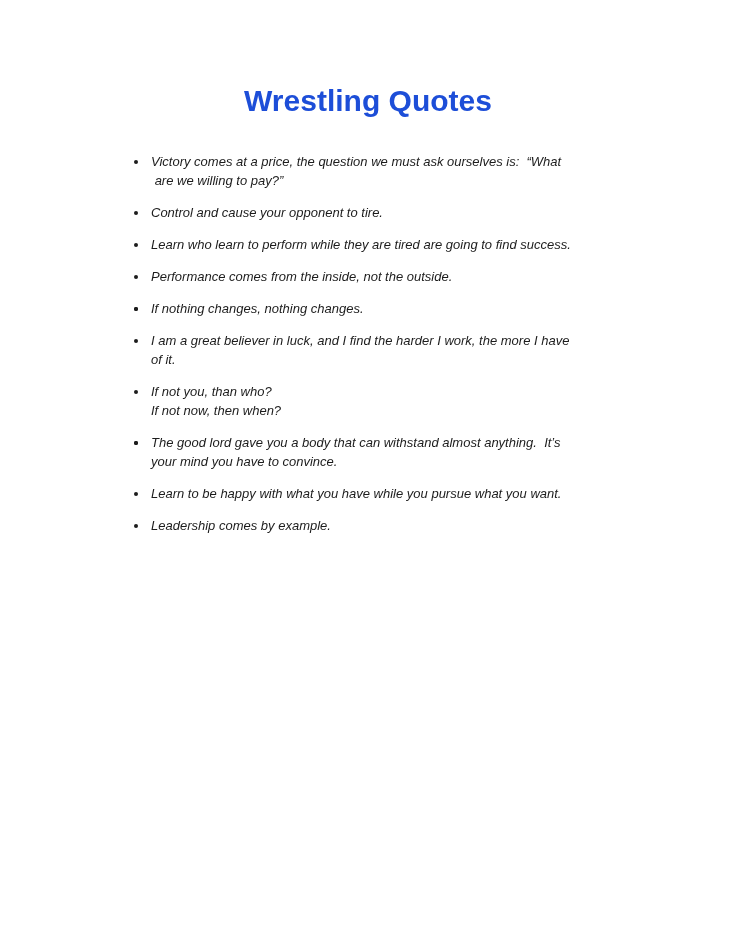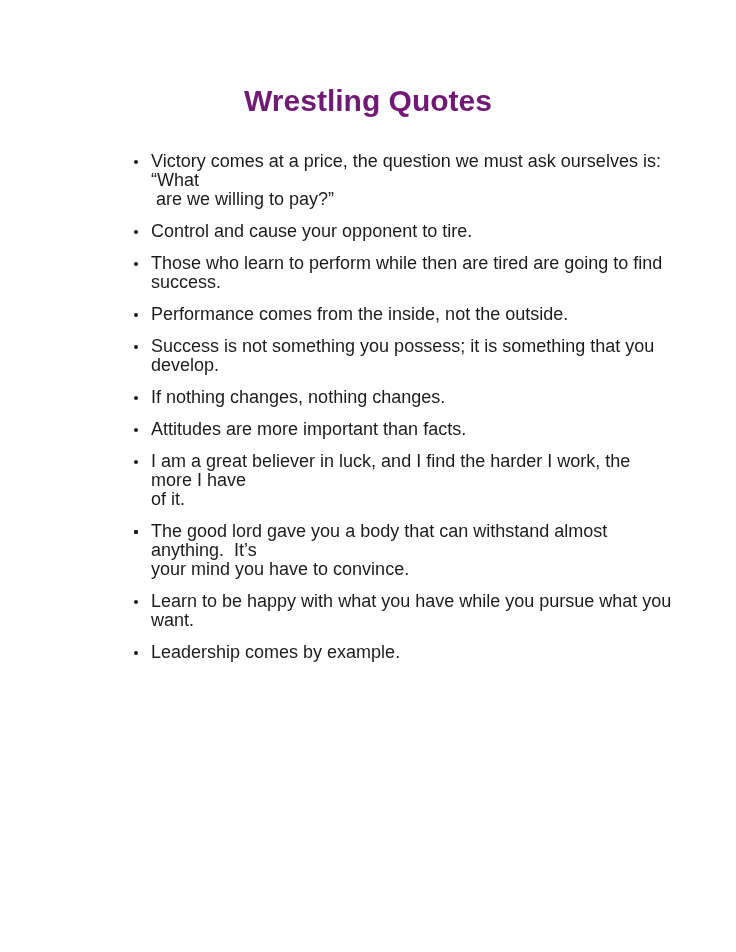--- a/index.html
+++ b/index.html
@@ -19,35 +19,36 @@
     height: 952px;
     background: #ffffff;
     box-sizing: border-box;
   }
   .doc-title {
     margin: 86px 0 0 0;
     text-align: center;
     font-size: 30px;
     line-height: 30px;
     font-weight: bold;
-    color: #701a75;
+    color: #1d4ed8;
     letter-spacing: 0px;
   }
   ul.quotes {
     list-style: none;
     margin: 36px 0 0 133px;
     padding: 0;
     width: 540px;
   }
   ul.quotes li {
     position: relative;
     padding-left: 18px;
     margin: 0 0 13px 0;
-    font-size: 18px;
+    font-size: 13px;
     line-height: 19px;
+    font-style: italic;
   }
   ul.quotes li:last-child {
     margin-bottom: 8px;
   }
   .bullet-dot {
     position: absolute;
     left: 1px;
     top: 8px;
     width: 4px;
     height: 4px;
@@ -62,27 +63,27 @@
 </head>
 <body>
 
 <div class="page">
   <h1 class="doc-title">Wrestling Quotes</h1>
 
   <ul class="quotes">
     <li><span class="bullet-dot"></span><span class="quote-text">Victory comes at a price, the question we must ask ourselves is:  “What
  are we willing to pay?”</span></li>
     <li><span class="bullet-dot"></span><span class="quote-text">Control and cause your opponent to tire.</span></li>
-    <li><span class="bullet-dot"></span><span class="quote-text">Those who learn to perform while then are tired are going to find success.</span></li>
+    <li><span class="bullet-dot"></span><span class="quote-text">Learn who learn to perform while they are tired are going to find success.</span></li>
     <li><span class="bullet-dot"></span><span class="quote-text">Performance comes from the inside, not the outside.</span></li>
-    <li><span class="bullet-dot"></span><span class="quote-text">Success is not something you possess; it is something that you develop.</span></li>
+    <li><span class="bullet-dot"></span></li>
     <li><span class="bullet-dot"></span><span class="quote-text">If nothing changes, nothing changes.</span></li>
-    <li><span class="bullet-dot"></span><span class="quote-text">Attitudes are more important than facts.</span></li>
     <li><span class="bullet-dot"></span><span class="quote-text">I am a great believer in luck, and I find the harder I work, the more I have
 of it.</span></li>
-    <li><span class="bullet-dot"></span></li>
+    <li><span class="bullet-dot"></span><span class="quote-text">If not you, than who?
+If not now, then when?</span></li>
     <li><span class="bullet-dot"></span></li>
     <li><span class="bullet-dot"></span><span class="quote-text">The good lord gave you a body that can withstand almost anything.  It’s
 your mind you have to convince.</span></li>
     <li><span class="bullet-dot"></span><span class="quote-text">Learn to be happy with what you have while you pursue what you want.</span></li>
     <li><span class="bullet-dot"></span><span class="quote-text">Leadership comes by example.</span></li>
   </ul>
 </div>
 
 </body></html>

